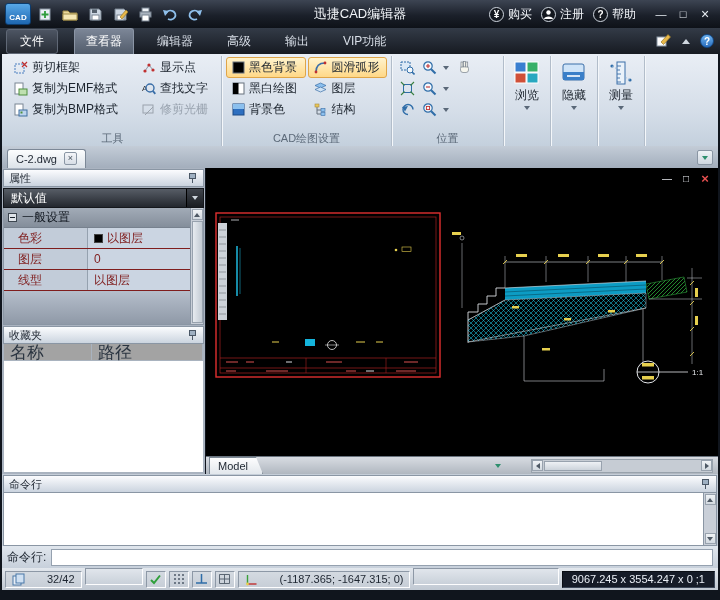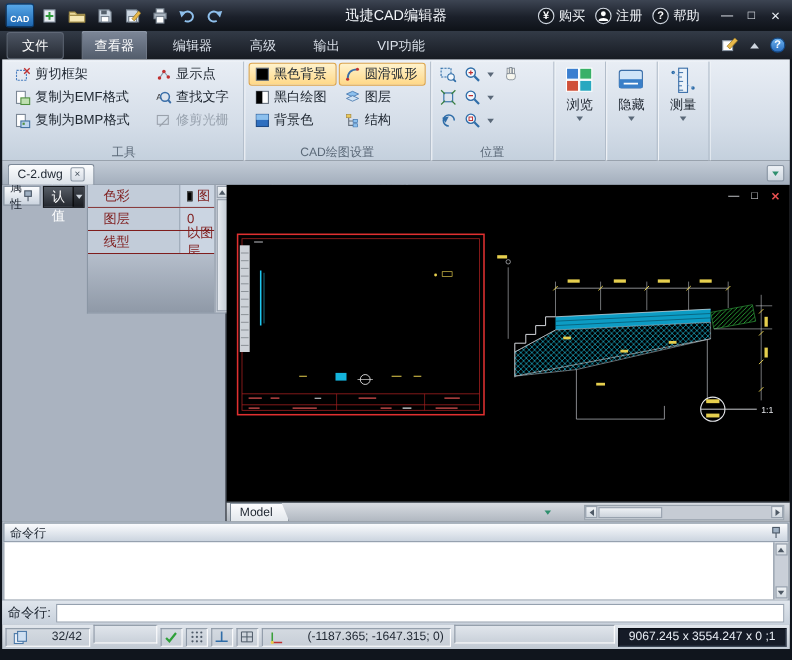--- a/index.html
+++ b/index.html
@@ -43,21 +43,21 @@
 
 
 .doctabs{height:22px;margin:0 2px;background:linear-gradient(#c3ccd7,#a3aebc);display:flex;align-items:flex-end;padding:2px 5px 0;position:relative}
 .doctab{display:flex;align-items:center;gap:7px;background:linear-gradient(#fcfdfe,#dce2e9);border:1px solid #7c8897;border-bottom:none;border-radius:3px 3px 0 0;padding:2px 8px 3px;font-size:11px;color:#1d2530}
 .tabclose{width:13px;height:13px;border:1px solid #8a96a4;background:linear-gradient(#f4f6f9,#d8dee6);border-radius:2px;font-size:9px;line-height:11px;text-align:center;color:#45505c}
 .strip-chevron{position:absolute;right:5px;bottom:3px;width:16px;height:15px;background:linear-gradient(#eef2f6,#cfd7e0);border:1px solid #8a96a4;border-radius:2px;display:flex;align-items:center;justify-content:center}
 .strip-chevron .caret{border-top-color:#2e8f6e}
 
 
 .main{height:306px;margin:0 2px;display:flex;background:#9aa4b1}
-.leftpanel{width:204px;display:flex;background:#aab3c0;border-right:1px solid #10151d}
+.leftpanel{width:204px;display:flex;flex-direction:column;background:#aab3c0;border-right:1px solid #10151d}
 .bar{height:18px;margin:1px 1px 0;background:linear-gradient(#fbfcfe,#cbd4df);border:1px solid #8a96a4;display:flex;align-items:center;padding:0 5px;font-size:11px;color:#1d2530}
 .pin{margin-left:auto;display:flex}
 .dropdown{height:20px;margin:1px 1px 0;background:linear-gradient(#575d66,#23272e);border:1px solid #14171c;color:#fff;display:flex;align-items:center;padding:0 0 0 7px;font-size:12px}
 .dd-arrow{margin-left:auto;width:17px;height:18px;background:linear-gradient(#40454d,#191c21);border-left:1px solid #000;display:flex;align-items:center;justify-content:center}
 .dd-arrow .caret{border-top-color:#cfd6de}
 .propwrap{height:117px;margin:0 1px;display:flex;border:1px solid #8a96a4;border-top:none}
 .propmain{flex:1;display:flex;flex-direction:column}
 .sectionrow{height:20px;display:flex;align-items:center;gap:5px;padding:0 4px;background:linear-gradient(#a2abb7,#848e9b);font-size:12px;color:#10161e;border-bottom:1px solid #77818e}
 .minusbox{width:9px;height:9px;border:1px solid #3c454f;background:#dfe4ea;position:relative}
 .minusbox::after{content:"";position:absolute;left:1px;right:1px;top:3px;height:1px;background:#1a222c}
@@ -438,20 +438,24 @@
           </span>
       </div>
       <div class="dropdown">
         <span>默认值</span>
         <span class="dd-arrow">
             <span class="caret"></span>
           </span>
       </div>
       <div class="propwrap">
         <div class="propmain">
+          <div class="sectionrow">
+            <span class="minusbox"></span>
+            <span>一般设置</span>
+          </div>
           <div class="prow">
             <div class="plabel">色彩</div>
             <div class="pval">
                 <span class="swatch"></span>
                 <span>以图层</span>
               </div>
           </div>
           <div class="prow">
             <div class="plabel">图层</div>
             <div class="pval">

